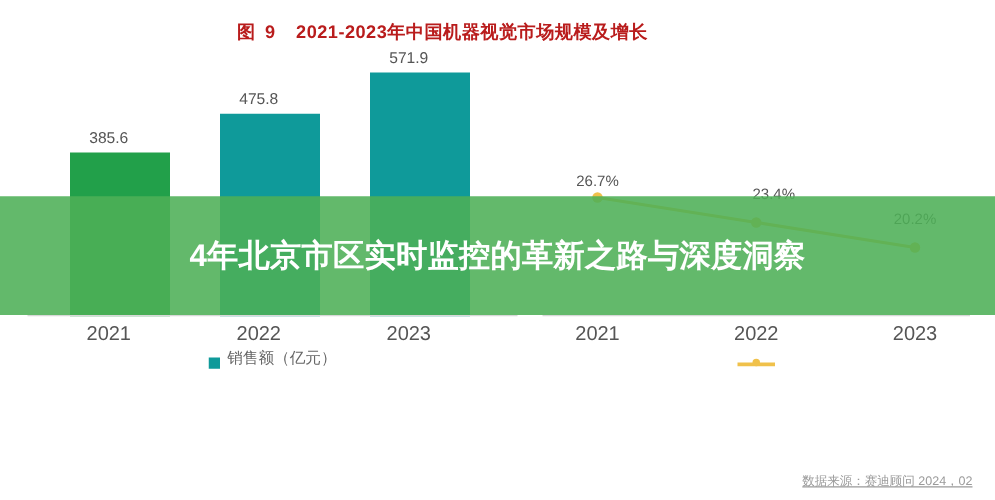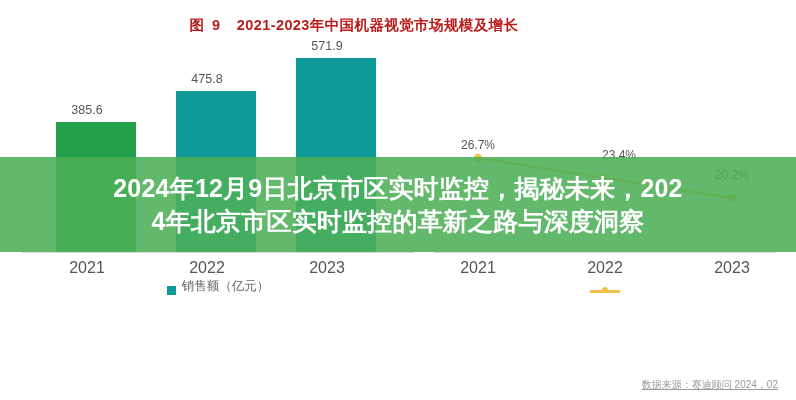--- a/index.html
+++ b/index.html
@@ -285,17 +285,16 @@
         <span class="legend-line"></span>
       </div>
     </div>
 
   </div>
 
   <div class="source">数据来源：赛迪顾问  2024，02</div>
 
   <div class="overlay-band"></div>
   <div class="overlay-text">
-    <span>2024年12月9日北京市区实时监控，揭秘未来，202</span>
     <span>4年北京市区实时监控的革新之路与深度洞察</span>
   </div>
 
 </div>
 
 </body></html>

